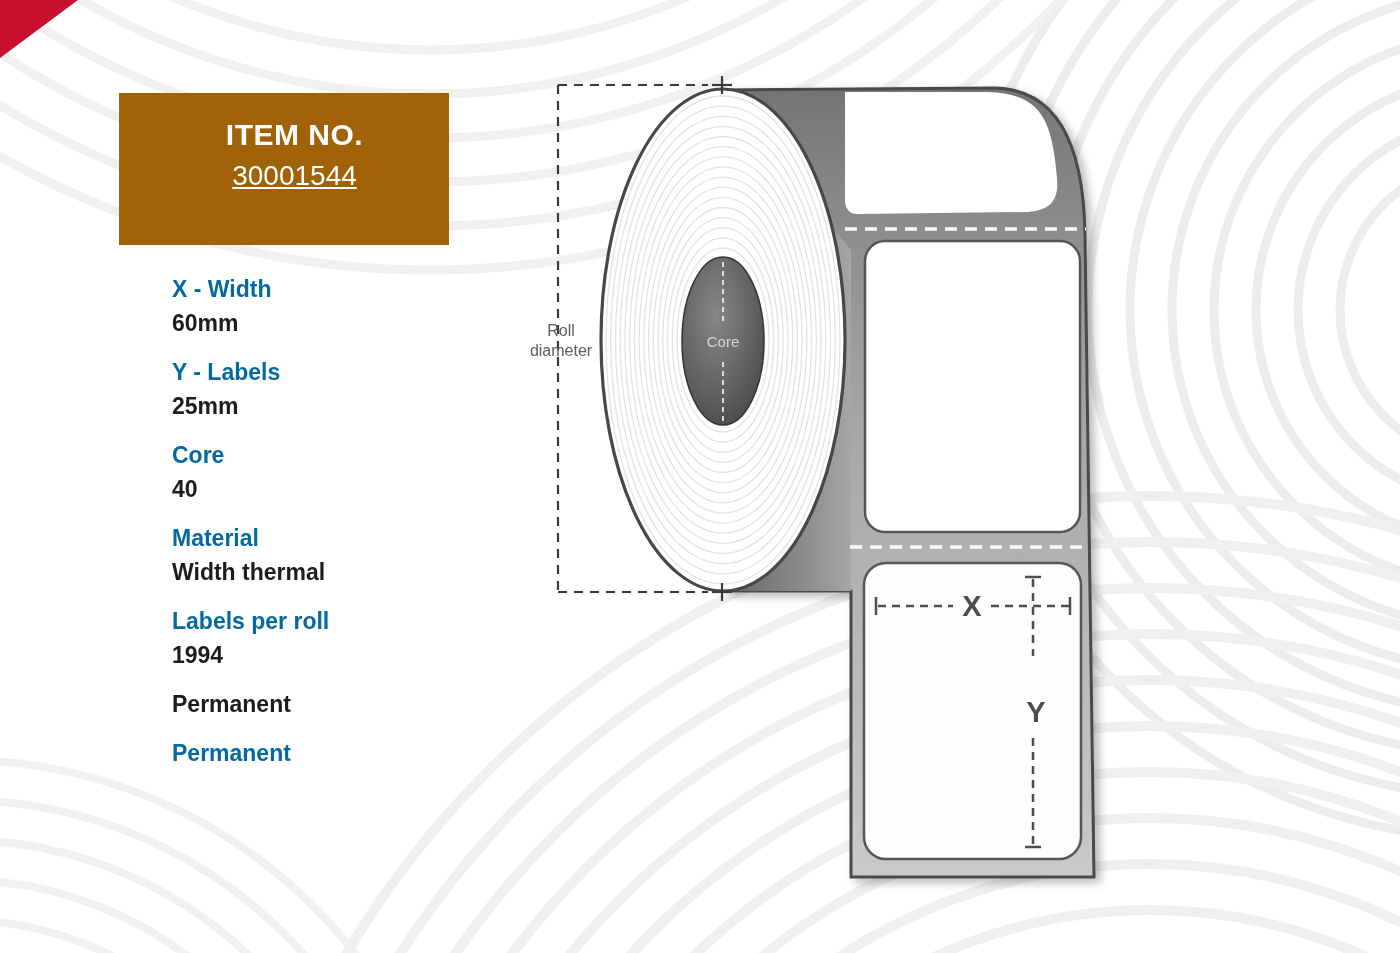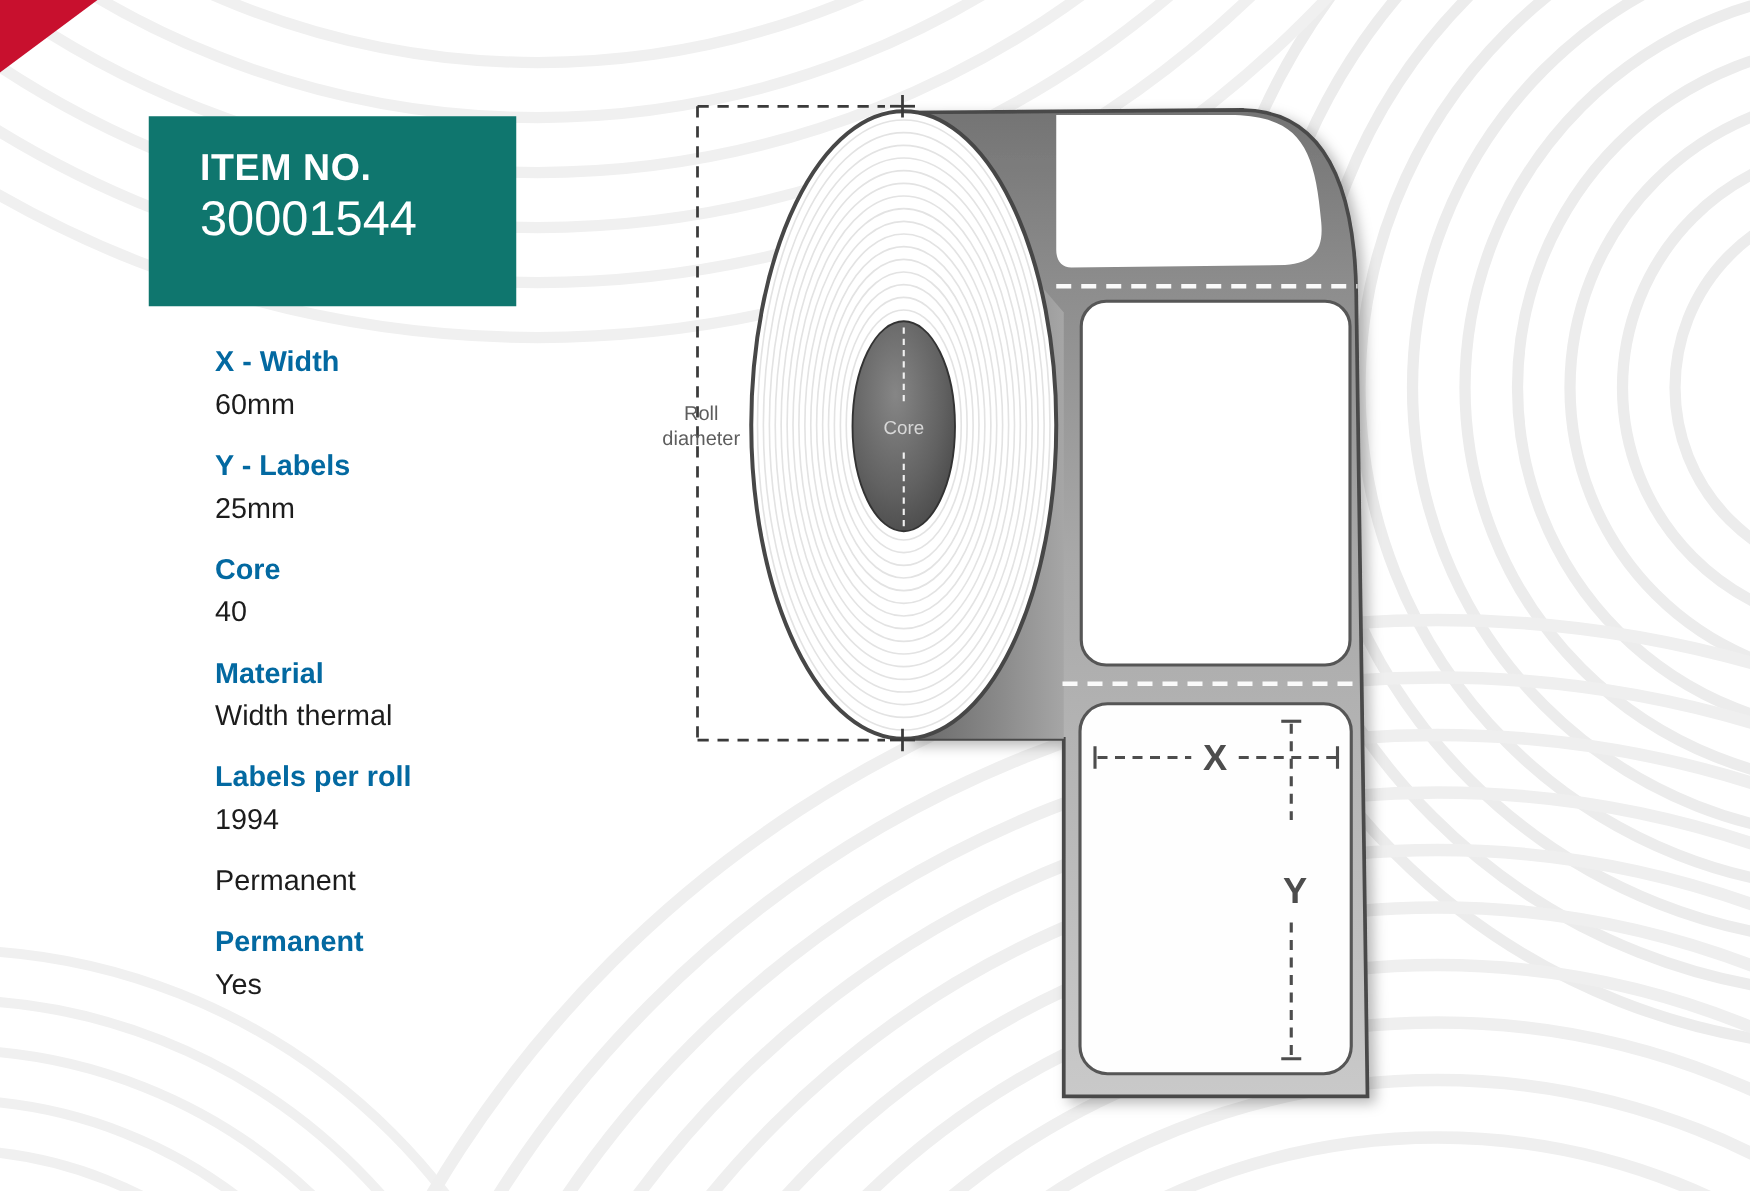--- a/index.html
+++ b/index.html
@@ -3,36 +3,37 @@
 <meta charset="utf-8">
 <style>
   html,body{margin:0;padding:0;background:#fff;}
   #stage{
     position:relative;width:1400px;height:953px;overflow:hidden;background:#ffffff;
     font-family:"Liberation Sans", sans-serif;
   }
   #diagram-svg{position:absolute;left:0;top:0;}
   
   .badge{
-    position:absolute;left:119px;top:93px;width:294px;height:152px;
-    background:#0f766e;color:#ffffff;box-sizing:border-box;
+    position:absolute;left:119px;top:93px;width:330px;height:152px;
+    background:#a16207;color:#ffffff;box-sizing:border-box;
     padding:24px 20px 0 41px;
+    text-align:center;
   }
   .badge .b-label{font-size:30px;font-weight:bold;letter-spacing:.5px;line-height:36px;}
-  .badge .b-value{font-size:39px;font-weight:normal;line-height:36px;margin-top:5px;}
+  .badge .b-value{font-size:28px;font-weight:normal;line-height:36px;margin-top:5px;text-decoration:underline;}
   
   .corner-tri{
     position:absolute;left:0;top:0;width:0;height:0;
     border-top:58px solid #c8102e;border-right:78px solid transparent;
   }
   
   .specs{position:absolute;left:172px;top:274px;width:330px;}
   .spec-item{margin:0 0 19px 0;}
   .spec-label{font-size:23px;font-weight:bold;color:#0369a1;line-height:30px;}
-  .spec-value{font-size:23px;font-weight:normal;color:#1c1c1c;line-height:30px;margin-top:4px;}
+  .spec-value{font-size:23px;font-weight:bold;color:#1c1c1c;line-height:30px;margin-top:4px;}
   text{font-family:"Liberation Sans", sans-serif;}
 </style>
 </head>
 <body>
 
 <div id="stage">
 
   <svg id="diagram-svg" width="1400" height="953" viewBox="0 0 1400 953">
     <defs>
       <linearGradient id="stripGrad" x1="0" y1="0" x2="0" y2="1">
@@ -191,17 +192,16 @@
     </div>
     <div class="spec-item">
       <div class="spec-label">Labels per roll</div>
       <div class="spec-value">1994</div>
     </div>
     <div class="spec-item">
       <div class="spec-value">Permanent</div>
     </div>
     <div class="spec-item">
       <div class="spec-label">Permanent</div>
-      <div class="spec-value">Yes</div>
     </div>
   </div>
 
 </div>
 
 </body></html>

